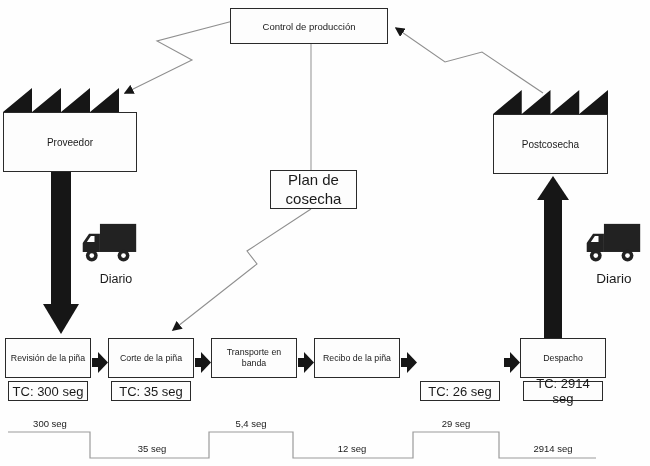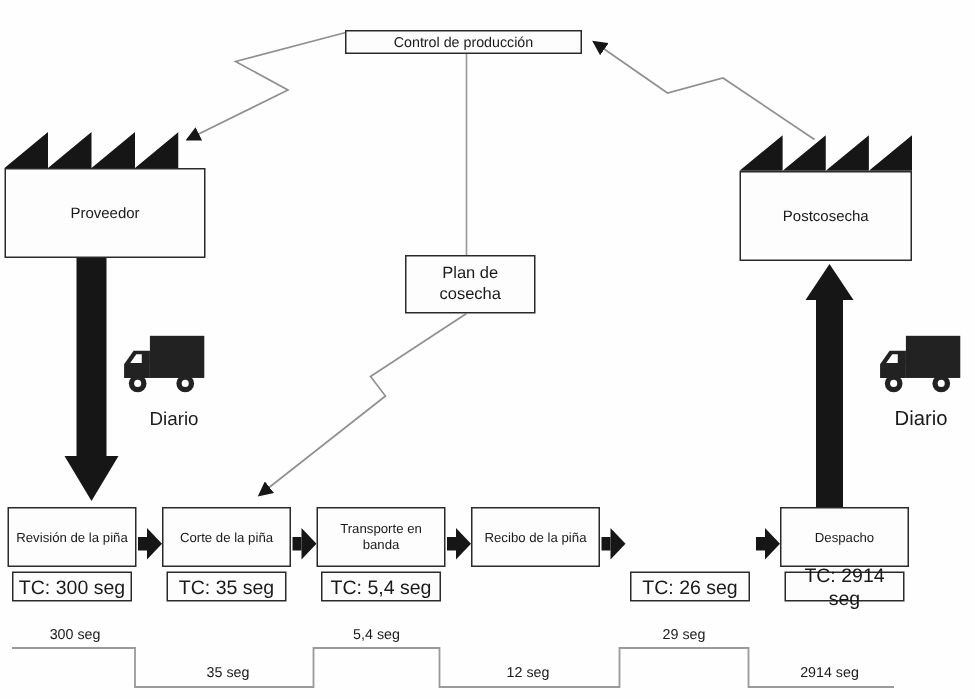--- a/index.html
+++ b/index.html
@@ -6,22 +6,22 @@
   .canvas{
     position:relative;width:650px;height:466px;background:#fefefe;
     font-family:"Liberation Sans", sans-serif;color:#1a1a1a;overflow:hidden;
   }
   .overlay{position:absolute;left:0;top:0;width:650px;height:466px;z-index:1;}
   .box{
     position:absolute;background:#fdfdfd;border:1.5px solid #2a2a2a;
     display:flex;align-items:center;justify-content:center;text-align:center;
     box-sizing:border-box;z-index:2;
   }
-  .control-box{left:230px;top:20px;width:158px;height:16px;font-size:9.5px;}
-  .plan-box{left:270px;top:170px;width:87px;height:39px;font-size:11px;padding:18px;line-height:1.25;}
+  .control-box{left:230px;top:8px;width:158px;height:36px;font-size:9.5px;}
+  .plan-box{left:270px;top:170px;width:87px;height:39px;font-size:15px;padding:18px;line-height:1.25;}
   .factory-box{font-size:10px;}
   .supplier-box{left:3px;top:112px;width:134px;height:60px;}
   .customer-box{left:493px;top:114px;width:115px;height:60px;}
   .roof{position:absolute;z-index:2;}
   .roof-supplier{left:3px;top:86px;}
   .roof-customer{left:493px;top:88px;}
   .truck{position:absolute;z-index:2;}
   .truck-left{left:80px;top:220px;}
   .truck-right{left:584px;top:220px;}
   .diario{position:absolute;z-index:2;font-size:12.5px;transform:translateX(-50%);white-space:nowrap;}
@@ -161,23 +161,20 @@
   <div class="step-name s1">
       <span>Corte de la piña</span>
     </div>
   <div class="step-tc s1t">
       <span>TC: 35 seg</span>
     </div>
 
   <div class="step-name s2">
       <span>Transporte en banda</span>
     </div>
-  <div class="step-tc s2t">
-      <span>TC: 5,4 seg</span>
-    </div>
 
   <div class="step-name s3">
       <span>Recibo de la piña</span>
     </div>
 
   <div class="step-tc s4t">
       <span>TC: 26 seg</span>
     </div>
 
   <div class="step-name s5">

